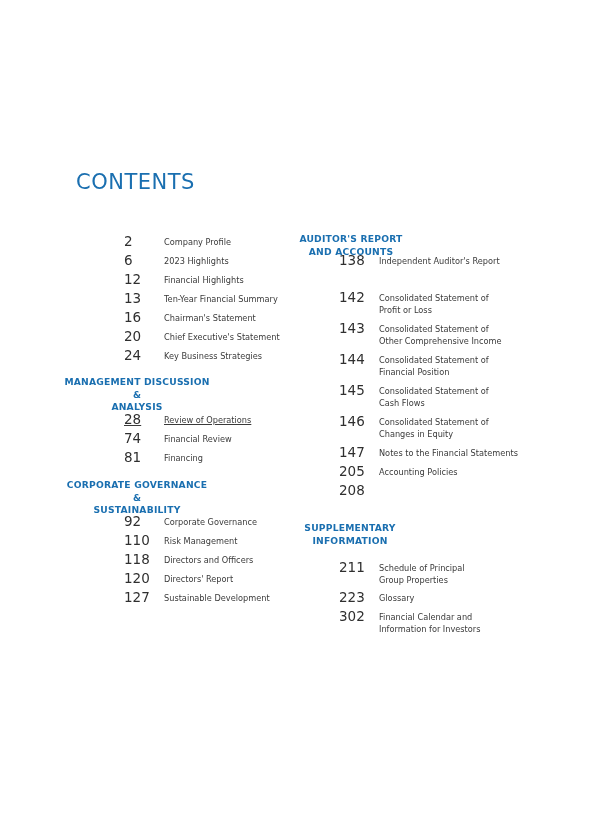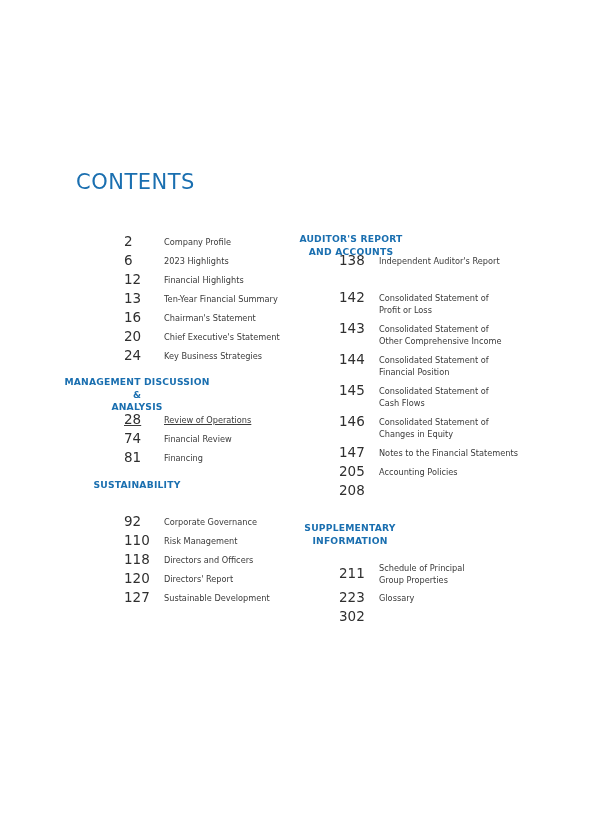--- a/index.html
+++ b/index.html
@@ -59,20 +59,21 @@
   <div class="entry" style="left:124px; top:430px;">
     <span class="num">74</span>
     <span class="label">Financial Review</span>
   </div>
   <div class="entry" style="left:124px; top:449px;">
     <span class="num">81</span>
     <span class="label">Financing</span>
   </div>
 
   <div class="section-heading" style="left:62px; top:479px; width:150px;">
+    <div>CORPORATE GOVERNANCE &amp;</div>
     <div>SUSTAINABILITY</div>
   </div>
   <div class="entry" style="left:124px; top:513px;">
     <span class="num">92</span>
     <span class="label">Corporate Governance</span>
   </div>
   <div class="entry" style="left:124px; top:532px;">
     <span class="num">110</span>
     <span class="label">Risk Management</span>
   </div>
@@ -145,27 +146,31 @@
   </div>
   <div class="entry" style="left:339px; top:482px;">
     <span class="num">208</span>
   </div>
 
   <div class="section-heading" style="left:300px; top:522px; width:100px;">
     <div>SUPPLEMENTARY</div>
     <div>INFORMATION</div>
   </div>
 
-  <div class="entry" style="left:339px; top:559px;align-items:center;">
+  <div class="entry" style="left:339px; top:559px;">
     <span class="num">211</span>
     <span class="label">
       <div>Schedule of Principal</div>
       <div>Group Properties</div>
     </span>
   </div>
   <div class="entry" style="left:339px; top:589px;">
     <span class="num">223</span>
     <span class="label">Glossary</span>
   </div>
   <div class="entry" style="left:339px; top:608px;">
     <span class="num">302</span>
+    <span class="label">
+      <div>Financial Calendar and</div>
+      <div>Information for Investors</div>
+    </span>
   </div>
 </div>
 
 </body></html>

